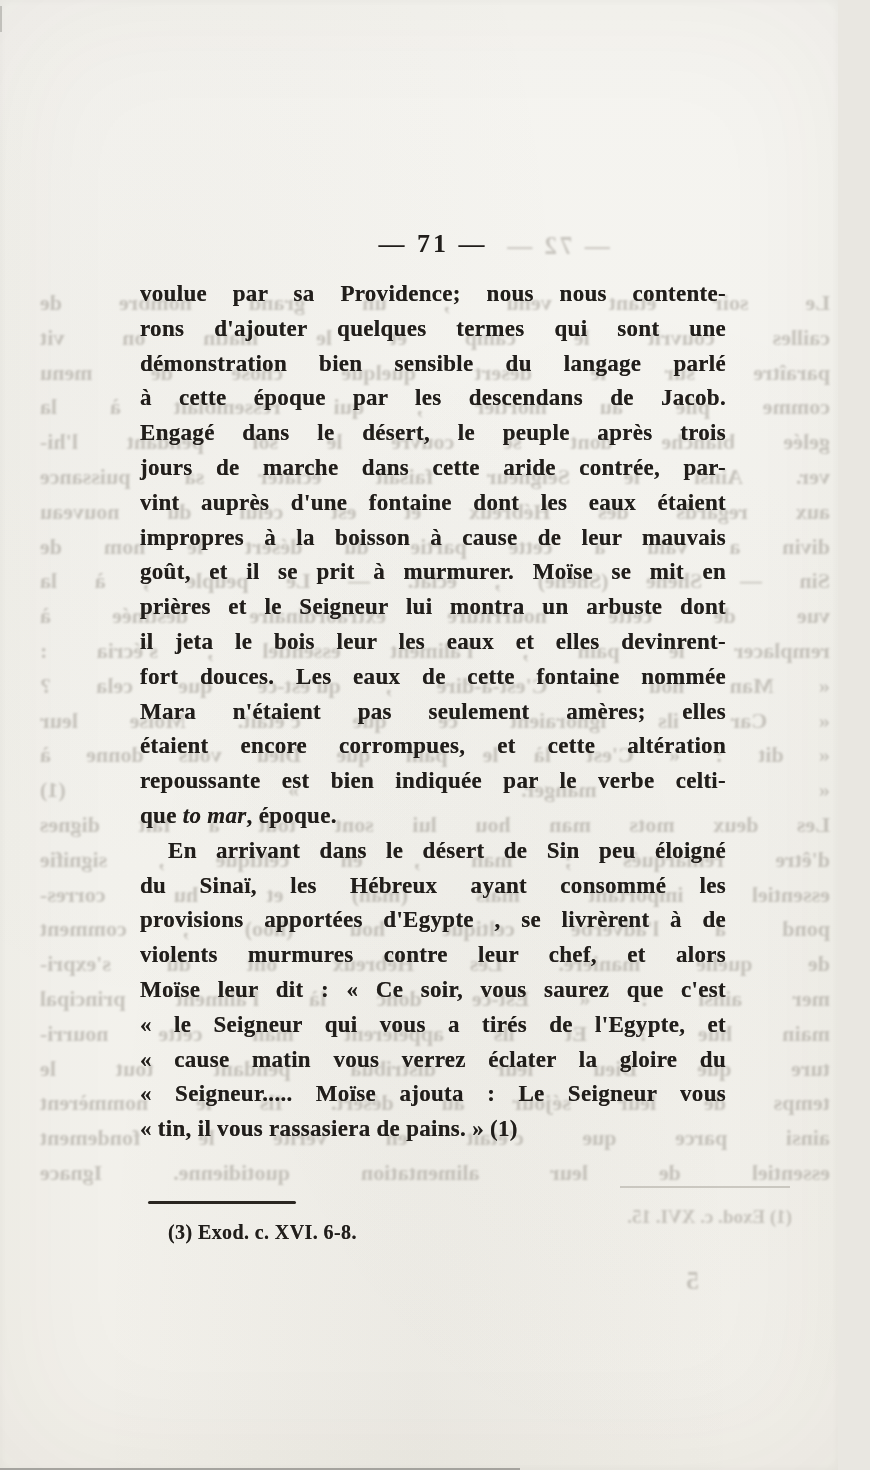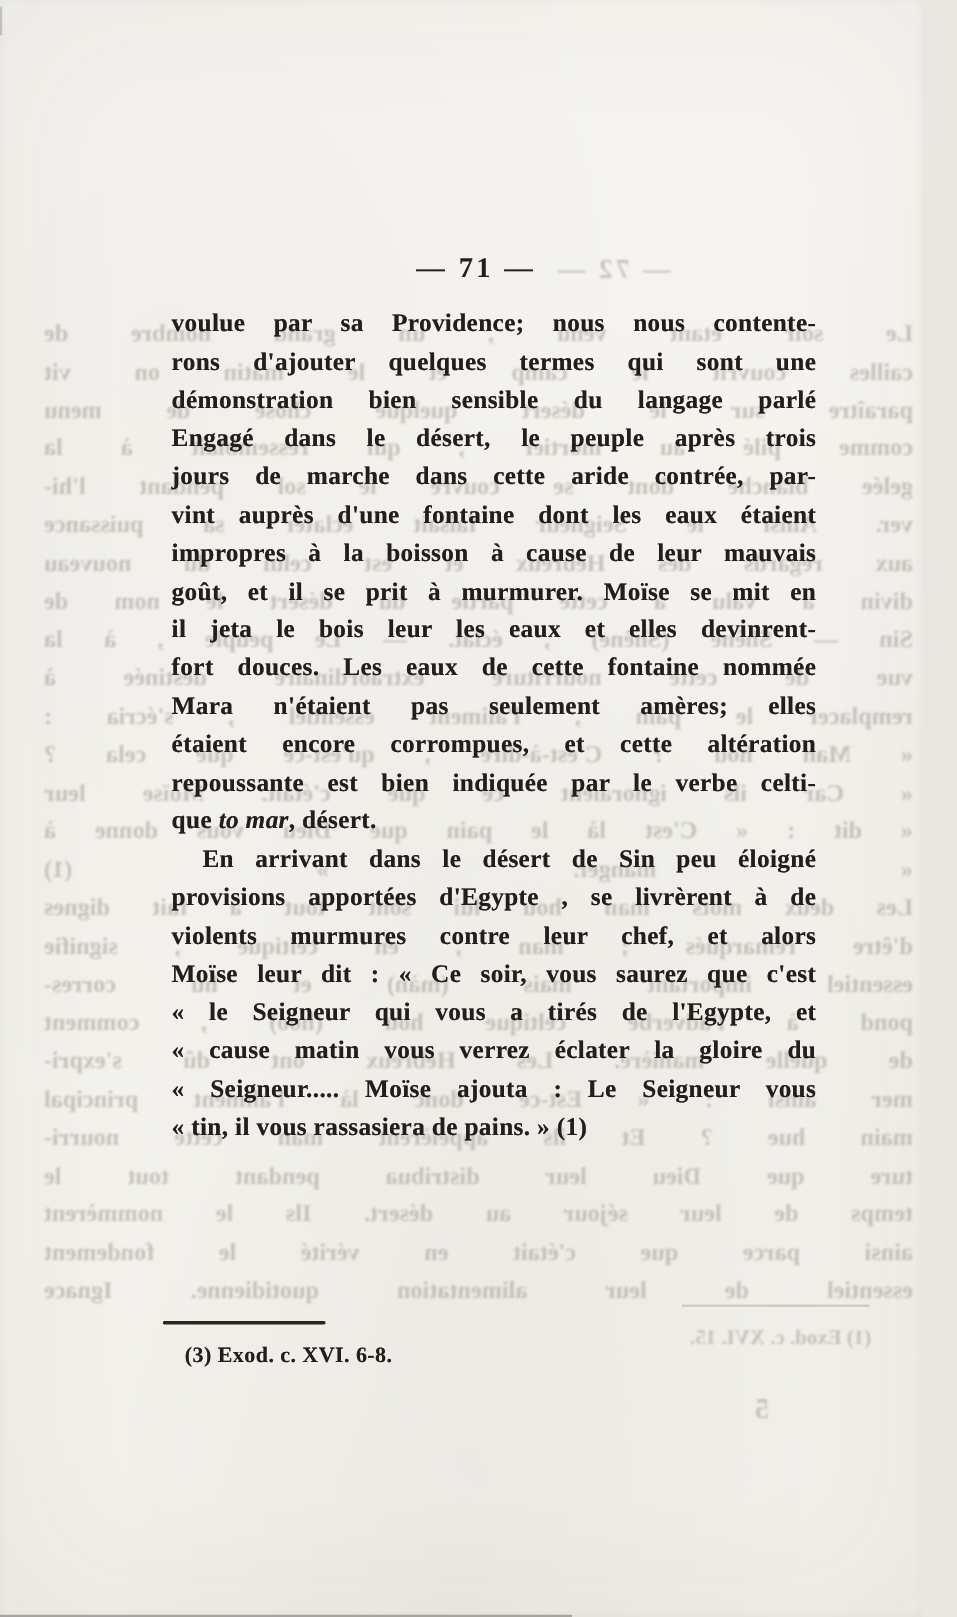--- a/index.html
+++ b/index.html
@@ -21,21 +21,21 @@
     box-shadow: inset 0 0 140px rgba(70,60,35,0.05), inset 0 0 10px rgba(0,0,0,0.03);
     overflow:hidden;
   }
   
   .ink{ color:#211e1b; font-weight:700; }
   #page-number{
     position:absolute; left:140px; top:229px; width:586px;
     text-align:center; font-size:26px; letter-spacing:3px;
   }
   #body-lines{
-    position:absolute; left:156px; top:277px; width:586px;
+    position:absolute; left:140px; top:277px; width:586px;
     font-size:23px; letter-spacing:0.3px;
   }
   .line{
     height:34.8px; line-height:34.8px;
     white-space:normal; overflow:visible;
     text-shadow:0 0 0.5px rgba(30,25,20,0.65);
   }
   .just{ text-align:justify; text-align-last:justify; }
   .it{ font-style:italic; }
   #footnote-rule{
@@ -120,32 +120,35 @@
     </div>
   <div id="bleed-rule"></div>
   <div id="bleed-footnote" class="bleed">(1) Exod. c. XVI. 15.</div>
   <div id="bleed-signature" class="bleed">5</div>
 
   <div id="page-number" class="ink">— 71 —</div>
   <div id="body-lines" class="ink">
       <div class="line just"><span>voulue par sa Providence; nous nous contente-</span></div>
       <div class="line just"><span>rons d'ajouter quelques termes qui sont une</span></div>
       <div class="line just"><span>démonstration bien sensible du langage parlé</span></div>
+      <div class="line just"><span>à cette époque par les descendans de Jacob.</span></div>
       <div class="line just"><span>Engagé dans le désert, le peuple après trois</span></div>
       <div class="line just"><span>jours de marche dans cette aride contrée, par-</span></div>
       <div class="line just"><span>vint auprès d'une fontaine dont les eaux étaient</span></div>
       <div class="line just"><span>impropres à la boisson à cause de leur mauvais</span></div>
       <div class="line just"><span>goût, et il se prit à murmurer. Moïse se mit en</span></div>
+      <div class="line just"><span>prières et le Seigneur lui montra un arbuste dont</span></div>
       <div class="line just"><span>il jeta le bois leur les eaux et elles devinrent-</span></div>
       <div class="line just"><span>fort douces. Les eaux de cette fontaine nommée</span></div>
       <div class="line just"><span>Mara n'étaient pas seulement amères; elles</span></div>
       <div class="line just"><span>étaient encore corrompues, et cette altération</span></div>
       <div class="line just"><span>repoussante est bien indiquée par le verbe celti-</span></div>
-      <div class="line"><span>que </span><span class="it">to mar</span><span>, désert.</span></div>
+      <div class="line"><span>que </span><span class="it">to mar</span><span>, époque.</span></div>
       <div class="line just" style="text-indent: 28px;"><span>En arrivant dans le désert de Sin peu éloigné</span></div>
+      <div class="line just"><span>du Sinaï, les Hébreux ayant consommé les</span></div>
       <div class="line just"><span>provisions apportées d'Egypte , se livrèrent à de</span></div>
       <div class="line just"><span>violents murmures contre leur chef, et alors</span></div>
       <div class="line just"><span>Moïse leur dit : « Ce soir, vous saurez que c'est</span></div>
       <div class="line just"><span>« le Seigneur qui vous a tirés de l'Egypte, et</span></div>
       <div class="line just"><span>« cause matin vous verrez éclater la gloire du</span></div>
       <div class="line just"><span>« Seigneur..... Moïse ajouta : Le Seigneur vous</span></div>
       <div class="line"><span>« tin, il vous rassasiera de pains. » (1)</span></div>
     </div>
   <div id="footnote-rule"></div>
   <div id="footnote" class="ink">(3) Exod. c. XVI. 6-8.</div>

